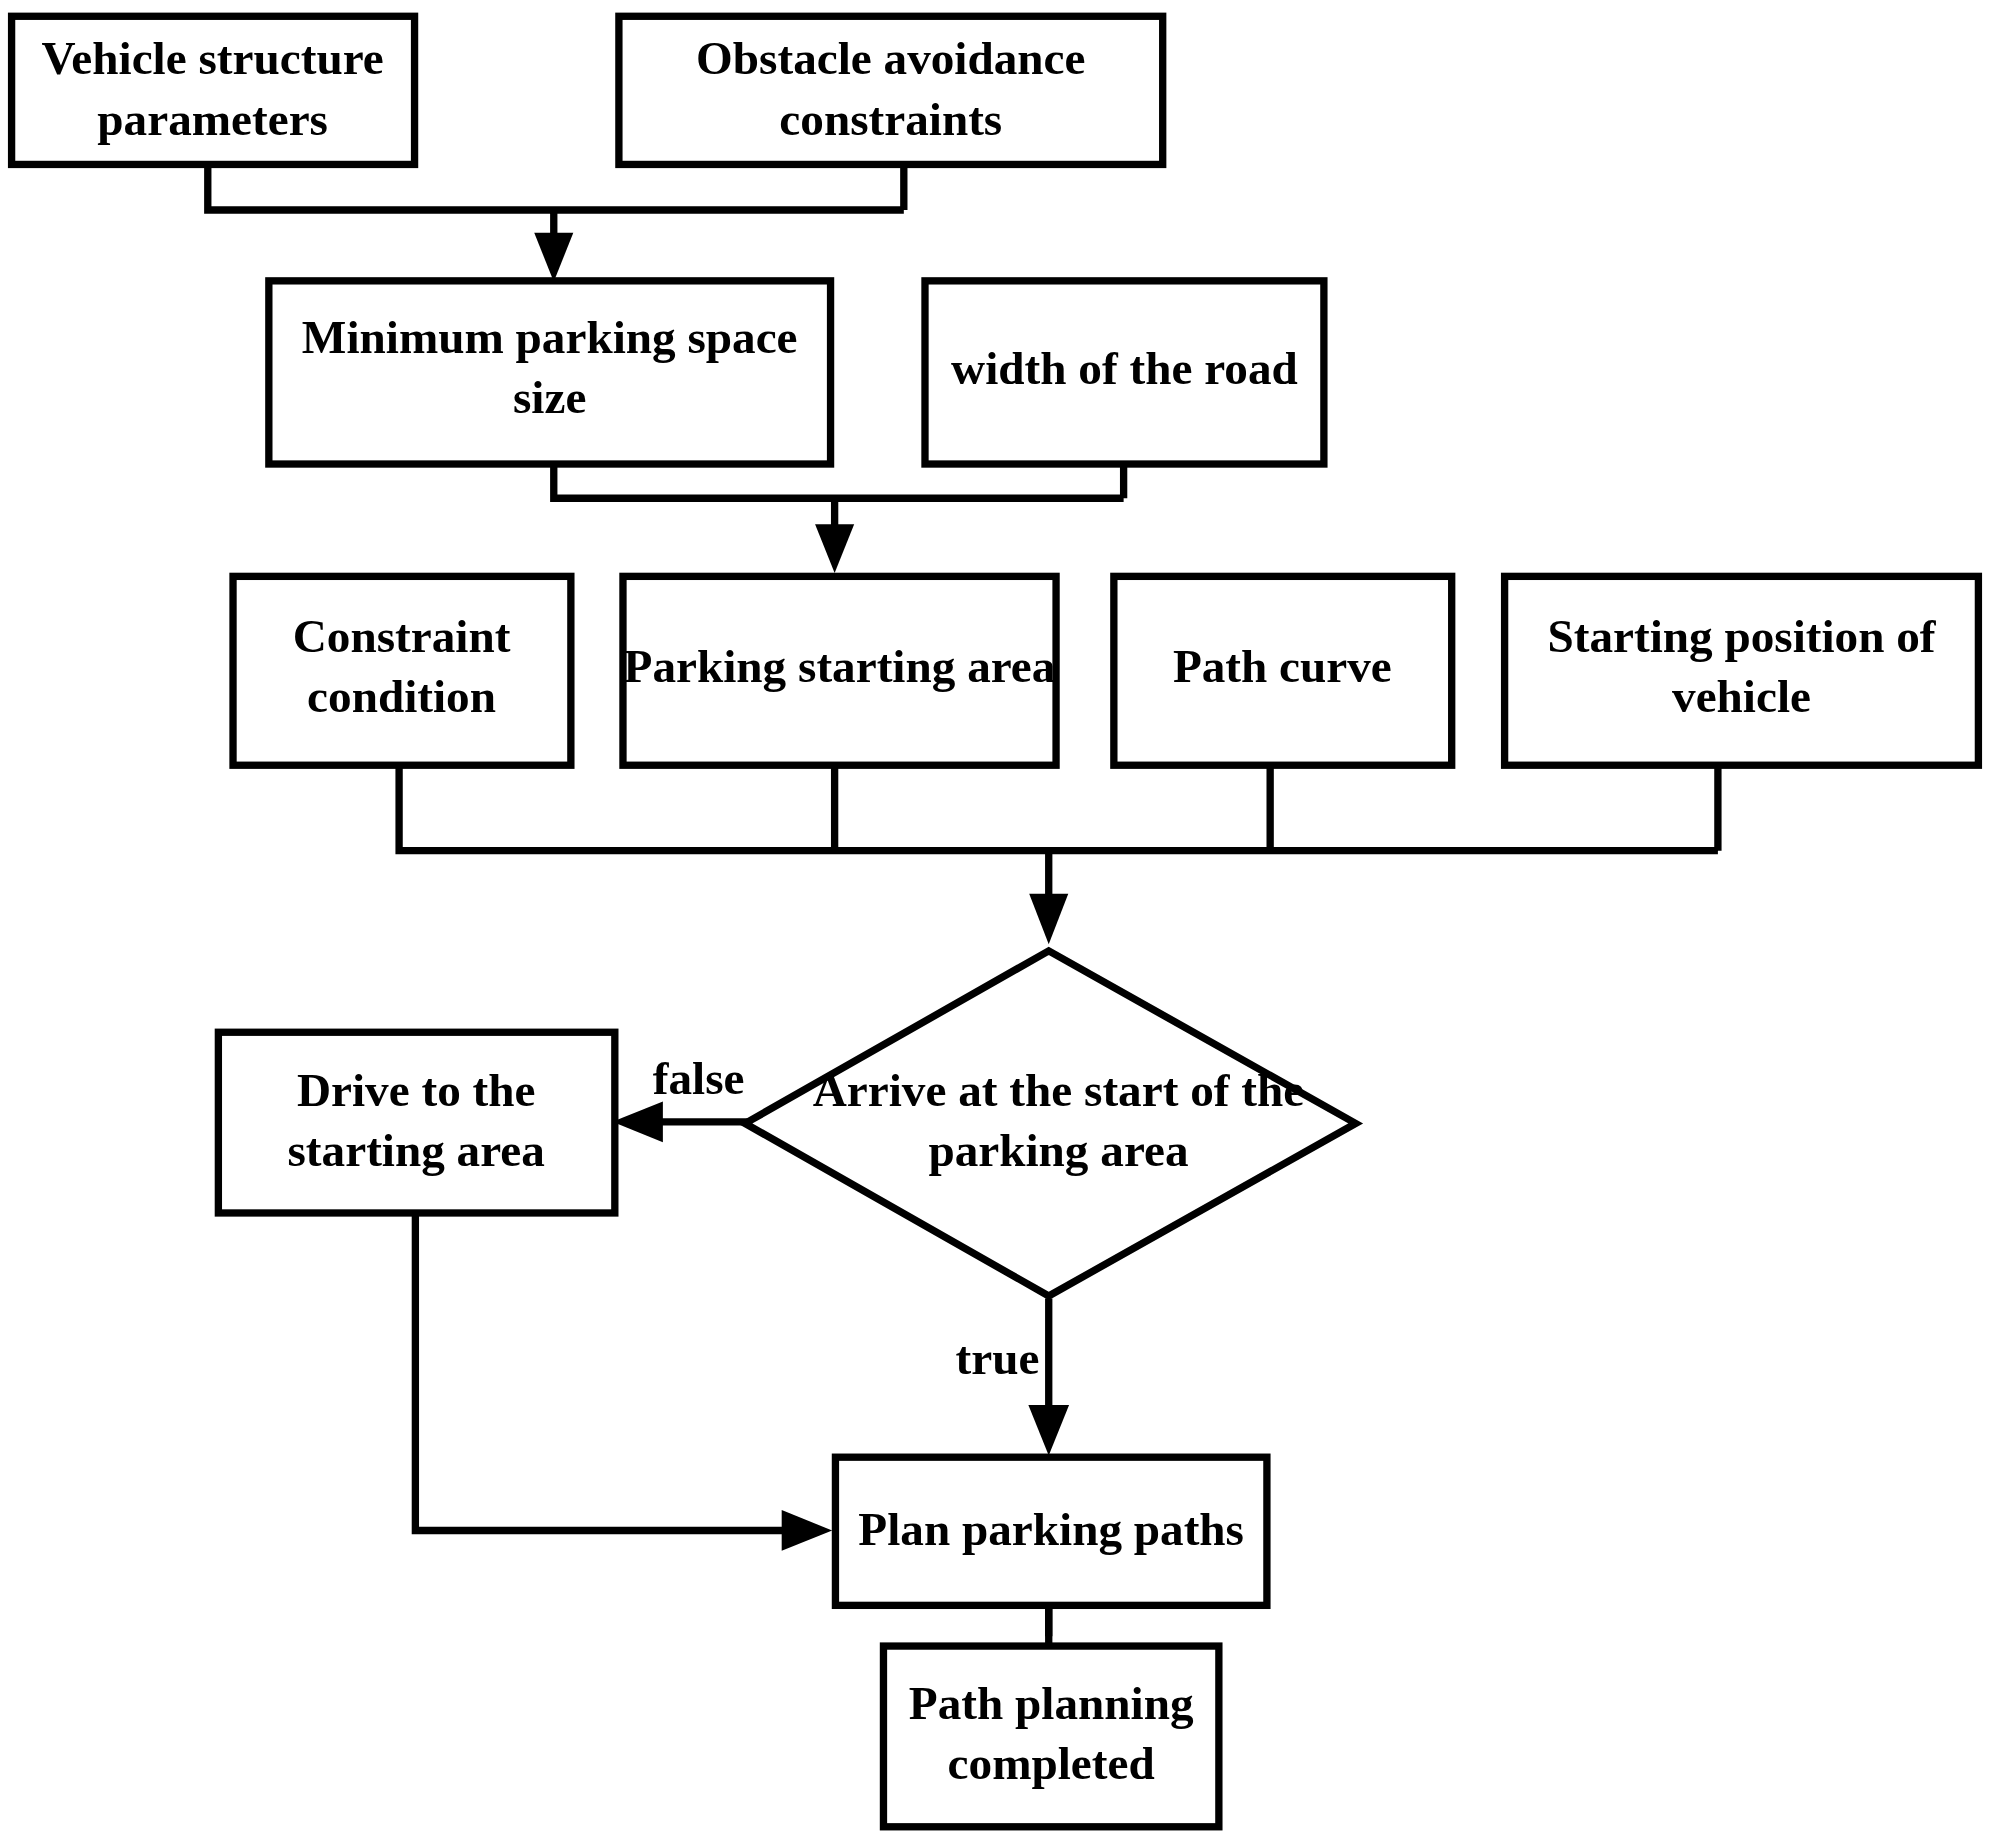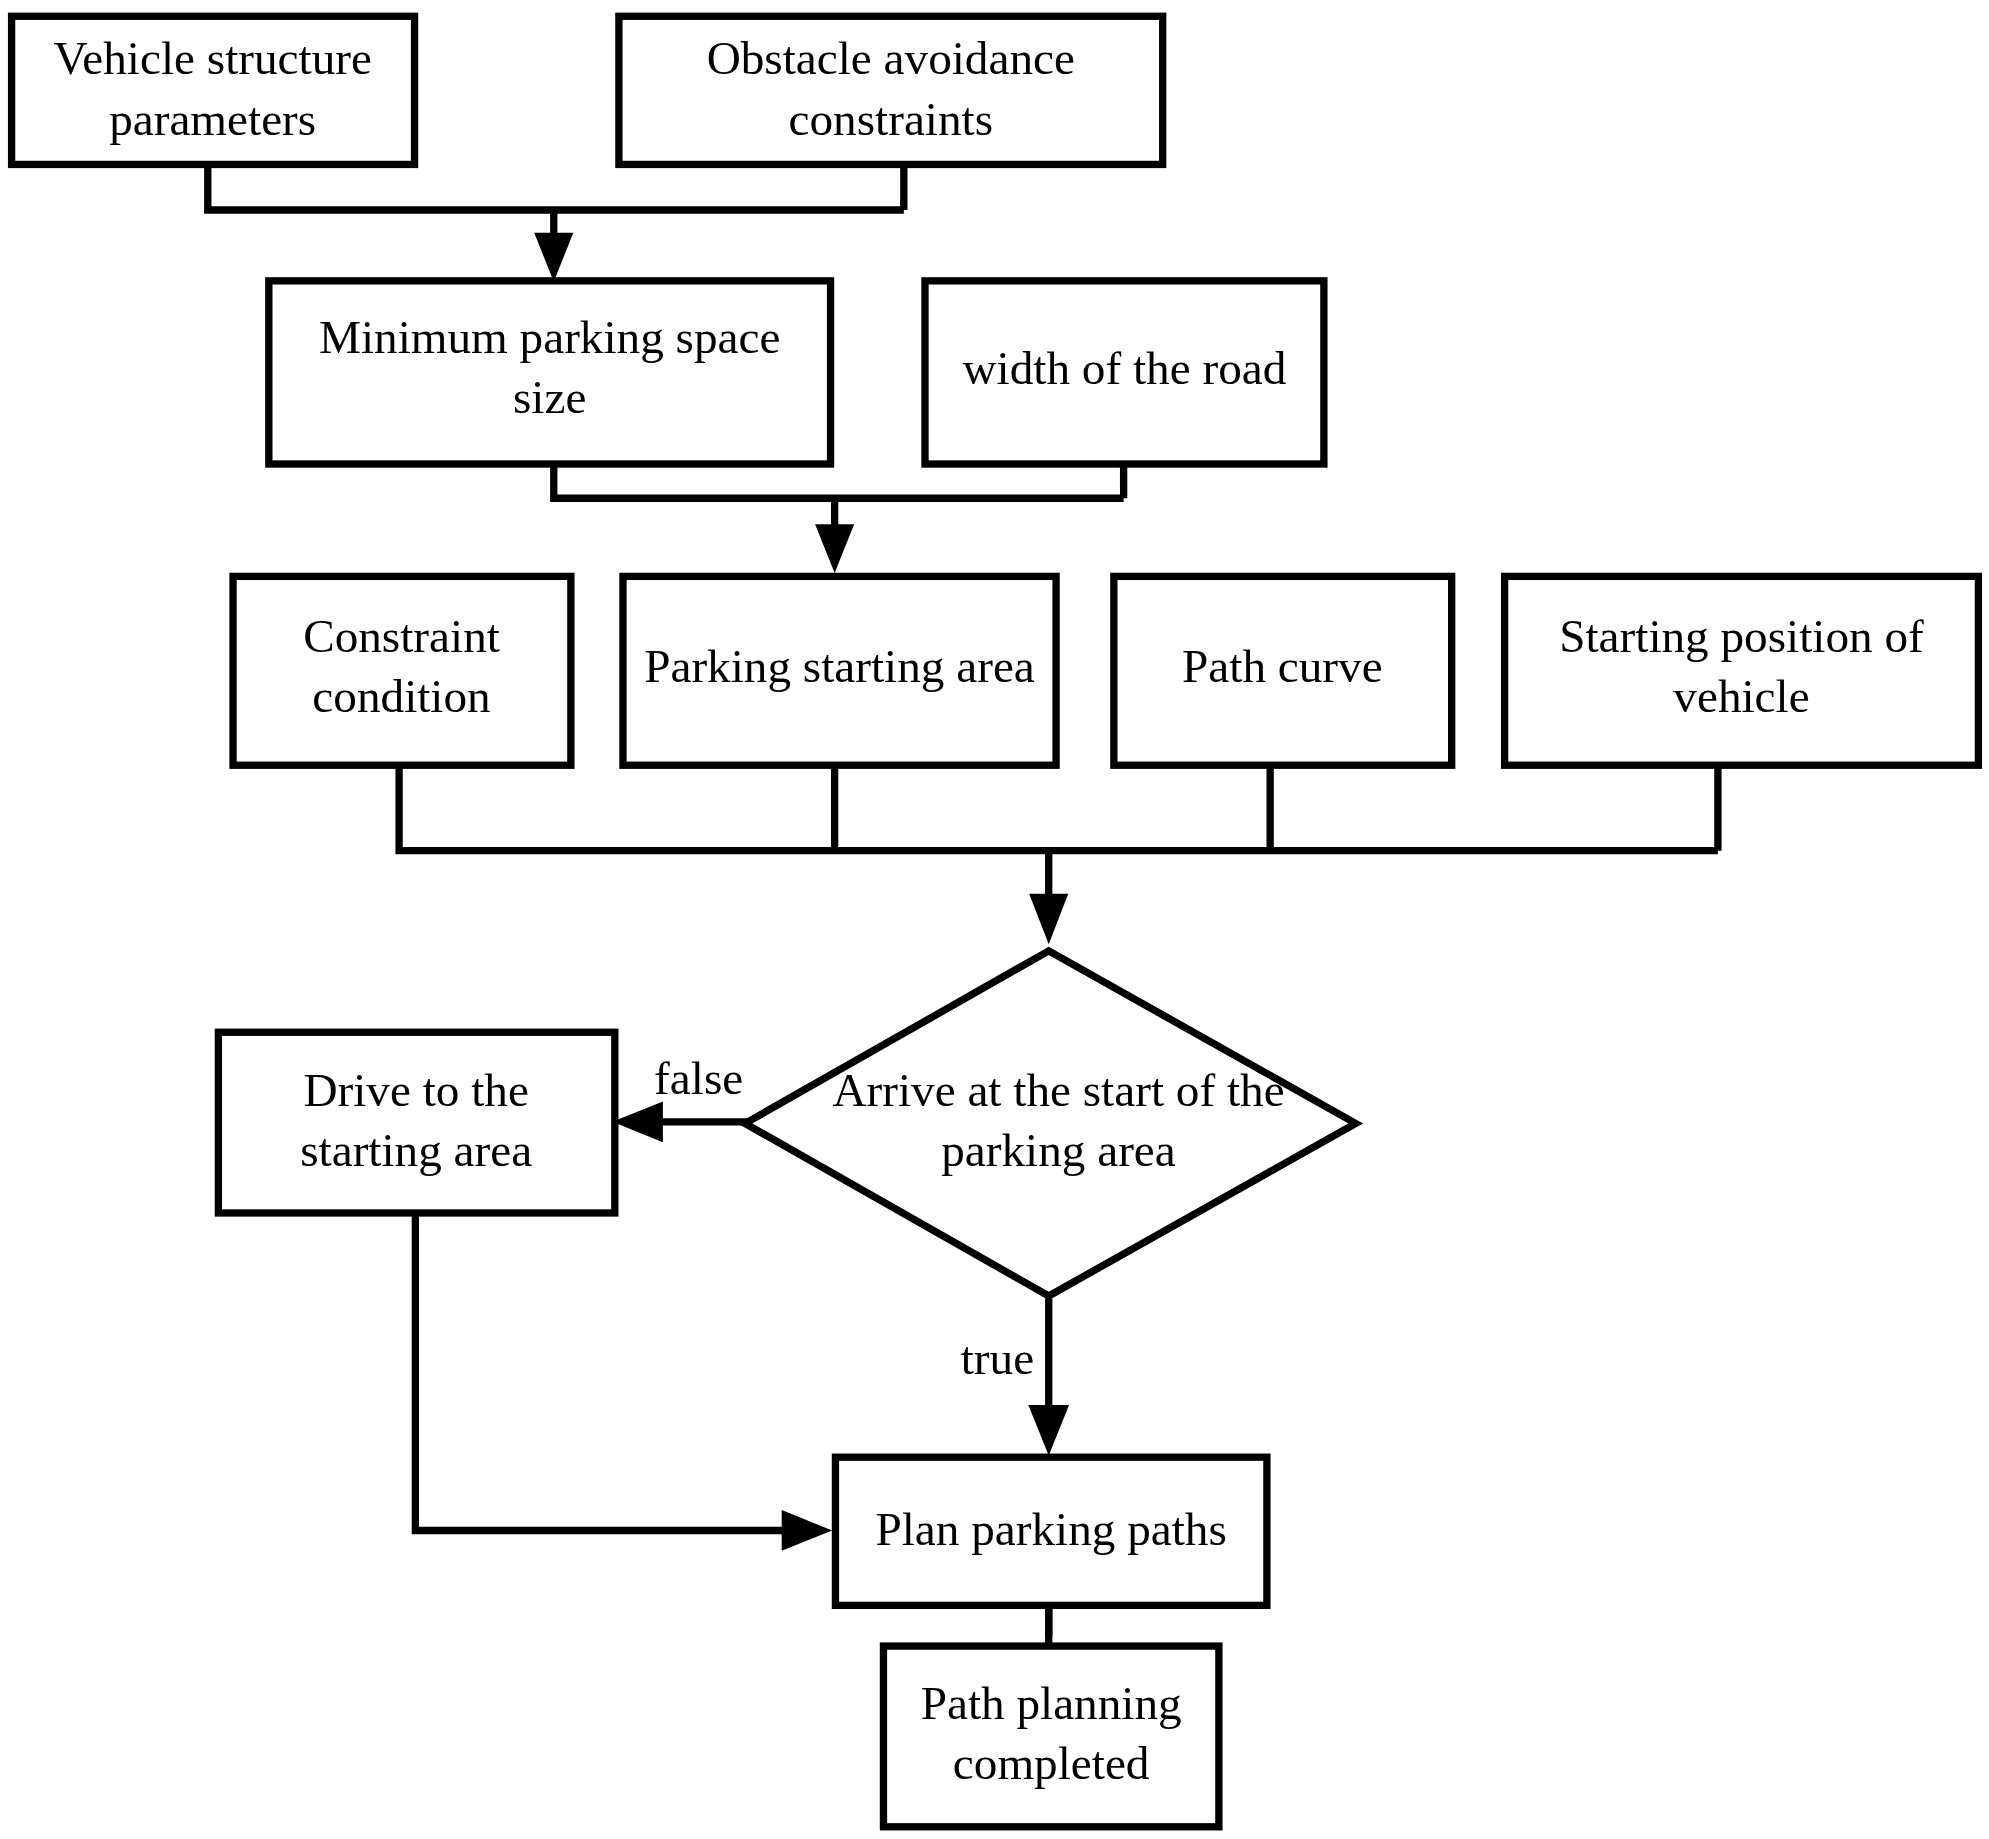--- a/index.html
+++ b/index.html
@@ -10,20 +10,21 @@
   }
   body {
     font-family: "Liberation Serif", "DejaVu Serif", serif;
   }
   #flowchart-root {
     position: relative;
     width: 1990px;
     height: 1839px;
     background: #ffffff;
     overflow: hidden;
+    font-weight: bold;
   }
   svg.flow-canvas {
     display: block;
     width: 1990px;
     height: 1839px;
   }
   .node-shape {
     fill: #ffffff;
     stroke: #000000;
     stroke-width: 9;

